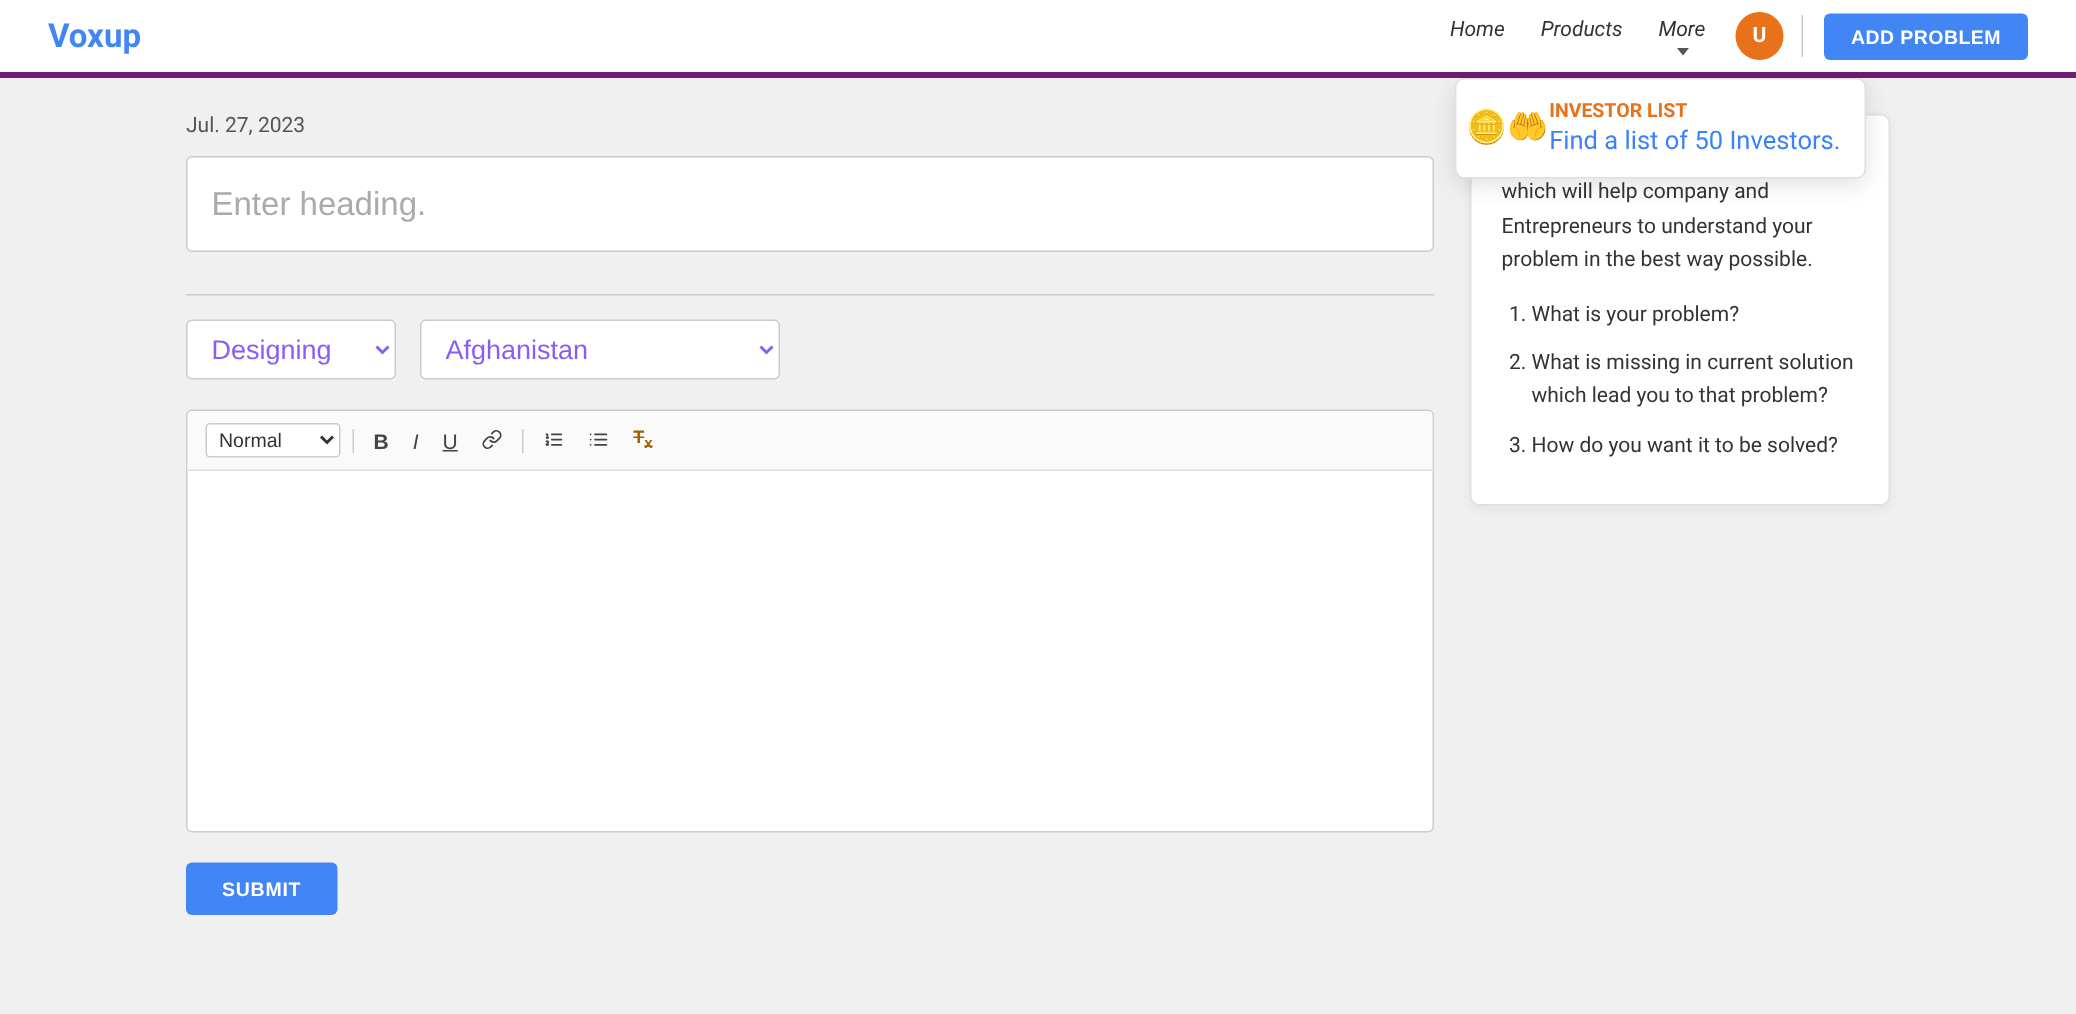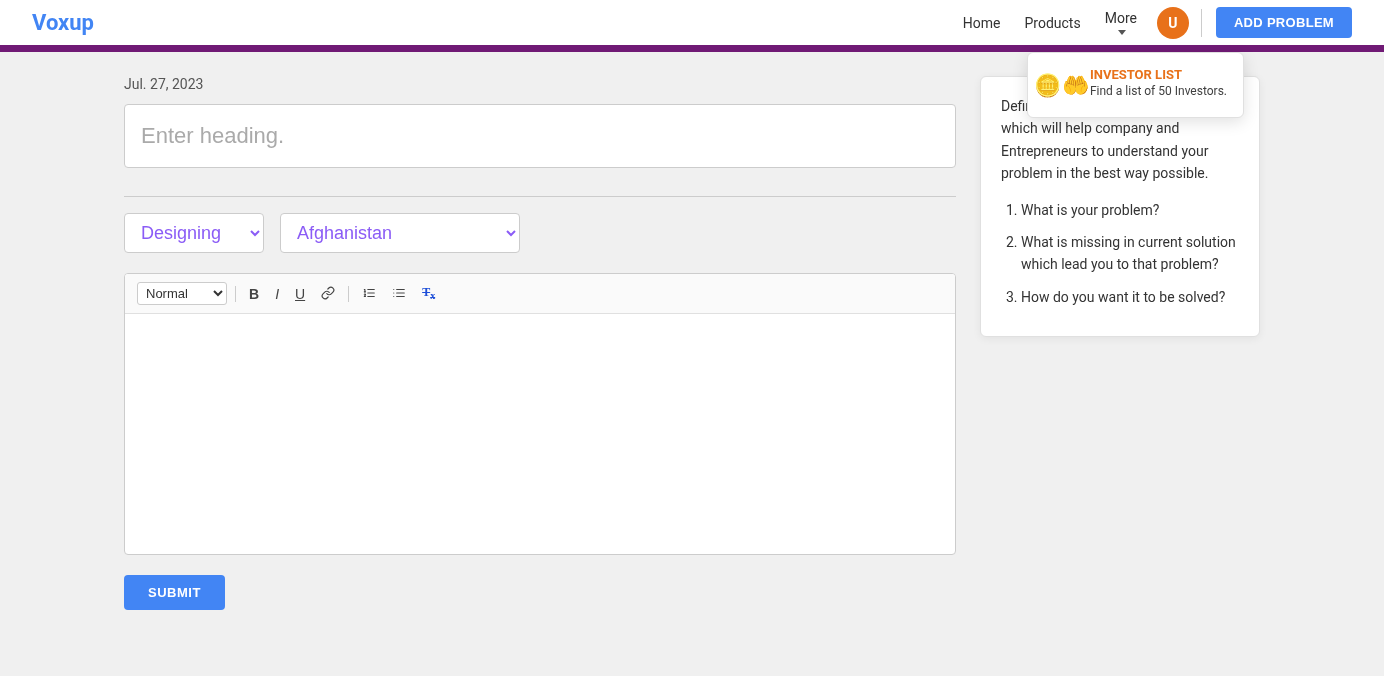--- a/index.html
+++ b/index.html
@@ -5,38 +5,38 @@
     * { box-sizing: border-box; margin: 0; padding: 0; }
     body {
       font-family: -apple-system, BlinkMacSystemFont, 'Segoe UI', Roboto, sans-serif;
       background: #f0f0f0;
       min-height: 676px;
     }
 
     
     nav {
       background: #fff;
-      border-bottom: 7px solid #701a75;
+      border-bottom: 4px solid #701a75;
       display: flex;
       align-items: center;
       padding: 0 32px;
       height: 52px;
       position: relative;
     }
     .nav-logo {
       font-size: 22px;
       font-weight: 700;
       color: #4285f4;
       margin-right: auto;
     }
     .nav-links {
       display: flex;
-      align-items: center;
       gap: 24px;
       margin-right: 20px;
+      font-style: italic;
     }
     .nav-link {
       font-size: 14px;
       color: #333;
       text-decoration: none;
       cursor: pointer;
     }
     .nav-link-more {
       display: flex;
       align-items: center;
@@ -107,22 +107,22 @@
     .coin-icon {
       font-size: 22px;
     }
     .dropdown-text-title {
       font-size: 13px;
       font-weight: 700;
       color: #e8711a;
       margin-bottom: 2px;
     }
     .dropdown-text-sub {
-      font-size: 12px;
-      color: #404040;
+      font-size: 17px;
+      color: #3b82f6;
     }
 
     
     .main-container {
       display: flex;
       gap: 24px;
       padding: 24px 32px;
       max-width: 1200px;
       margin: 0 auto;
     }
@@ -383,21 +383,21 @@
         <button class="toolbar-btn">
           <svg width="14" height="14" viewBox="0 0 24 24" fill="none" stroke="#444" stroke-width="2" stroke-linecap="round" stroke-linejoin="round">
             <line x1="8" y1="6" x2="21" y2="6"></line>
             <line x1="8" y1="12" x2="21" y2="12"></line>
             <line x1="8" y1="18" x2="21" y2="18"></line>
             <line x1="3" y1="6" x2="3.01" y2="6"></line>
             <line x1="3" y1="12" x2="3.01" y2="12"></line>
             <line x1="3" y1="18" x2="3.01" y2="18"></line>
           </svg>
         </button>
-        <button class="toolbar-btn" style="font-size:12px; text-decoration: line-through; color:#1d4ed8;font-family:Liberation Serif, serif;">T<sub>x</sub></button>
+        <button class="toolbar-btn" style="font-size:12px; text-decoration: line-through; color:#a16207;">T<sub>x</sub></button>
       </div>
       <div class="editor-body" contenteditable="true" style=""></div>
     </div>
 
     <button class="btn-submit">SUBMIT</button>
   </div>
 
   <div class="info-panel">
     <div class="info-card">
       <p>Defining problem consists of 3 steps which will help company and Entrepreneurs to understand your problem in the best way possible.</p>

